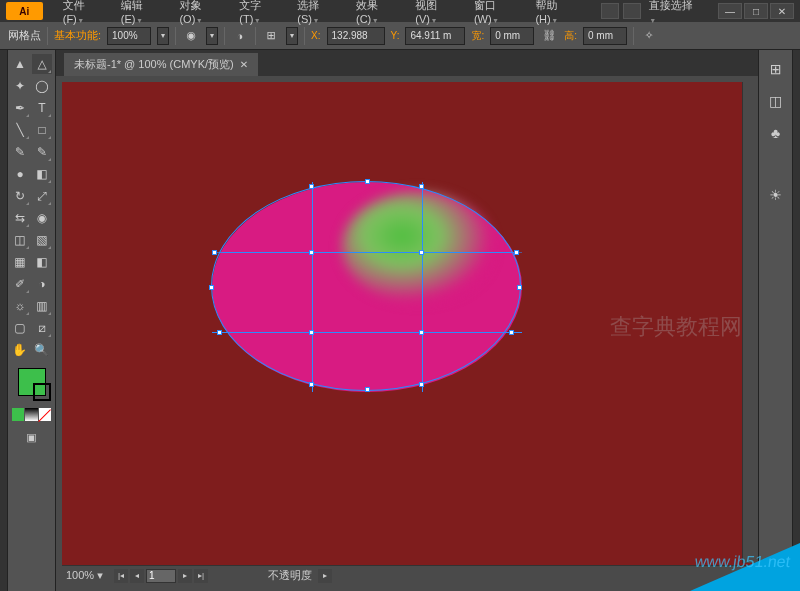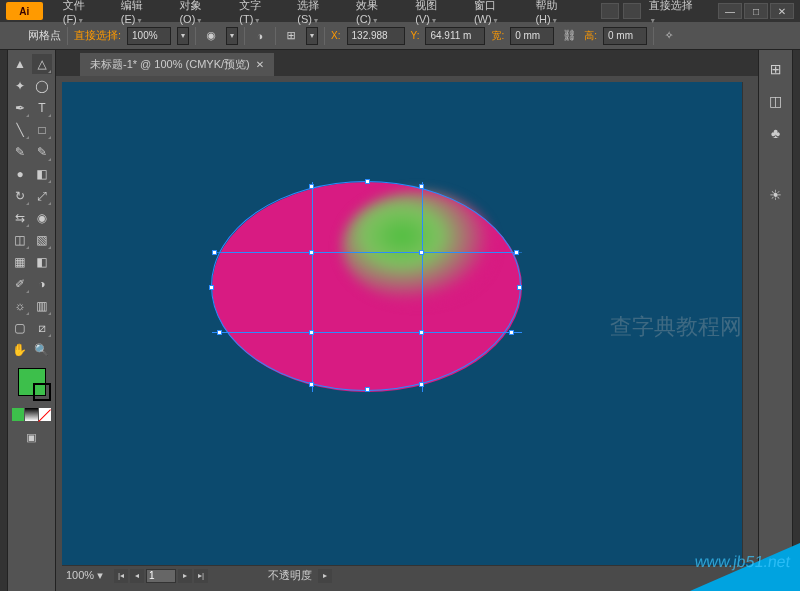--- a/index.html
+++ b/index.html
@@ -11,21 +11,21 @@
 .menu-item { padding: 2px 8px; cursor: pointer; }
 .menu-dropdown { font-size: 8px; margin-left: 2px; color: #888; }
 .dock-icons { display: flex; gap: 4px; margin-left: 16px; }
 .dock-icon { width: 18px; height: 16px; background: #444; border: 1px solid #555; }
 .spacer { flex: 1; }
 .workspace-label { padding: 2px 8px; }
 .window-controls { display: flex; gap: 2px; margin-left: 10px; }
 .win-btn { width: 24px; height: 16px; background: #444; border: 1px solid #555; display: flex; align-items: center; justify-content: center; font-size: 10px; }
 
 .controlbar { height: 28px; background: #535353; display: flex; align-items: center; padding: 0 8px; gap: 6px; border-bottom: 1px solid #222; }
-.cb-label { color: #ddd; margin-left: 20px; }
+.cb-label { color: #ddd; }
 .opacity-label { color: #ff9a00; }
 .cb-input { background: #444; border: 1px solid #222; color: #ddd; padding: 1px 4px; width: 44px; height: 18px; font-size: 10px; }
 .cb-dropdown { width: 12px; height: 18px; background: #444; border: 1px solid #222; display: flex; align-items: center; justify-content: center; font-size: 8px; }
 .cb-icon { width: 18px; height: 18px; display: flex; align-items: center; justify-content: center; color: #ccc; }
 .coord-label { color: #ff9a00; font-size: 10px; }
 .cb-sep { width: 1px; height: 18px; background: #666; }
 
 .main-area { display: flex; height: 541px; }
 .left-rail { width: 8px; background: #333; border-right: 1px solid #222; }
 .right-rail { width: 8px; background: #333; border-left: 1px solid #222; }
@@ -40,24 +40,24 @@
 .color-mode-row { display: flex; gap: 1px; margin: 8px 2px 2px; }
 .color-mode { width: 13px; height: 13px; }
 .cm-normal { background: #3dbf4b; }
 .cm-gradient { background: linear-gradient(#000, #fff); }
 .cm-none { background: #fff; position: relative; }
 .cm-none::after { content: ''; position: absolute; width: 140%; height: 1px; background: red; top: 50%; left: -20%; transform: rotate(-45deg); }
 .screen-mode { width: 20px; height: 16px; background: #535353; margin: 4px auto; display: flex; align-items: center; justify-content: center; }
 
 .doc-area { flex: 1; display: flex; flex-direction: column; background: #4a4a4a; }
 .tab-bar { height: 26px; background: #333; display: flex; align-items: flex-end; padding-left: 8px; }
-.doc-tab { background: #535353; padding: 4px 10px; font-size: 11px; display: flex; align-items: center; gap: 6px; margin-left: 16px; }
+.doc-tab { background: #535353; padding: 4px 10px; font-size: 11px; display: flex; align-items: center; gap: 6px; }
 .tab-close { font-size: 10px; cursor: pointer; }
 .canvas-wrap { flex: 1; background: #4a4a4a; display: flex; flex-direction: column; position: relative; padding: 6px; }
-.canvas { flex: 1; background: #0c4a6e; position: relative; overflow: hidden; }
+.canvas { flex: 1; background: #7f1d1d; position: relative; overflow: hidden; }
 
 .ellipse-shape { position: absolute; left: 150px; top: 100px; width: 310px; height: 210px; border-radius: 50%; background: #d81b82; }
 .mesh-highlight { position: absolute; left: 130px; top: 10px; width: 150px; height: 110px; background: radial-gradient(ellipse at 40% 40%, #4fbf3f 0%, #7fc060 30%, #d81b82 70%); border-radius: 50%; filter: blur(6px); }
 .mesh-line { position: absolute; border: 1px solid #2a8cff; }
 .mesh-ellipse { position: absolute; border: 1px solid #2a8cff; border-radius: 50%; }
 .anchor { position: absolute; width: 5px; height: 5px; background: #fff; border: 1px solid #2a8cff; }
 
 .scrollbar-v { position: absolute; right: 0; top: 6px; bottom: 28px; width: 16px; background: #4a4a4a; border-left: 1px solid #333; }
 .scrollbar-h-row { height: 20px; background: #4a4a4a; display: flex; align-items: center; border-top: 1px solid #333; }
 .zoom-readout { width: 52px; padding: 0 4px; }
@@ -99,21 +99,21 @@
   <div class="window-controls">
     <div class="win-btn">—</div>
     <div class="win-btn">□</div>
     <div class="win-btn">✕</div>
   </div>
 </div>
 
 <div class="controlbar">
   <span class="cb-label">网格点</span>
   <div class="cb-sep"></div>
-  <span class="opacity-label">直接选择:</span>
+  <span class="opacity-label">基本功能:</span>
   <input class="cb-input" value="100%" style="">
   <div class="cb-dropdown">▾</div>
   <div class="cb-sep"></div>
   <div class="cb-icon">◉</div>
   <div class="cb-dropdown">▾</div>
   <div class="cb-sep"></div>
   <div class="cb-icon">◑</div>
   <div class="cb-sep"></div>
   <div class="cb-icon">⊞</div>
   <div class="cb-dropdown">▾</div>

